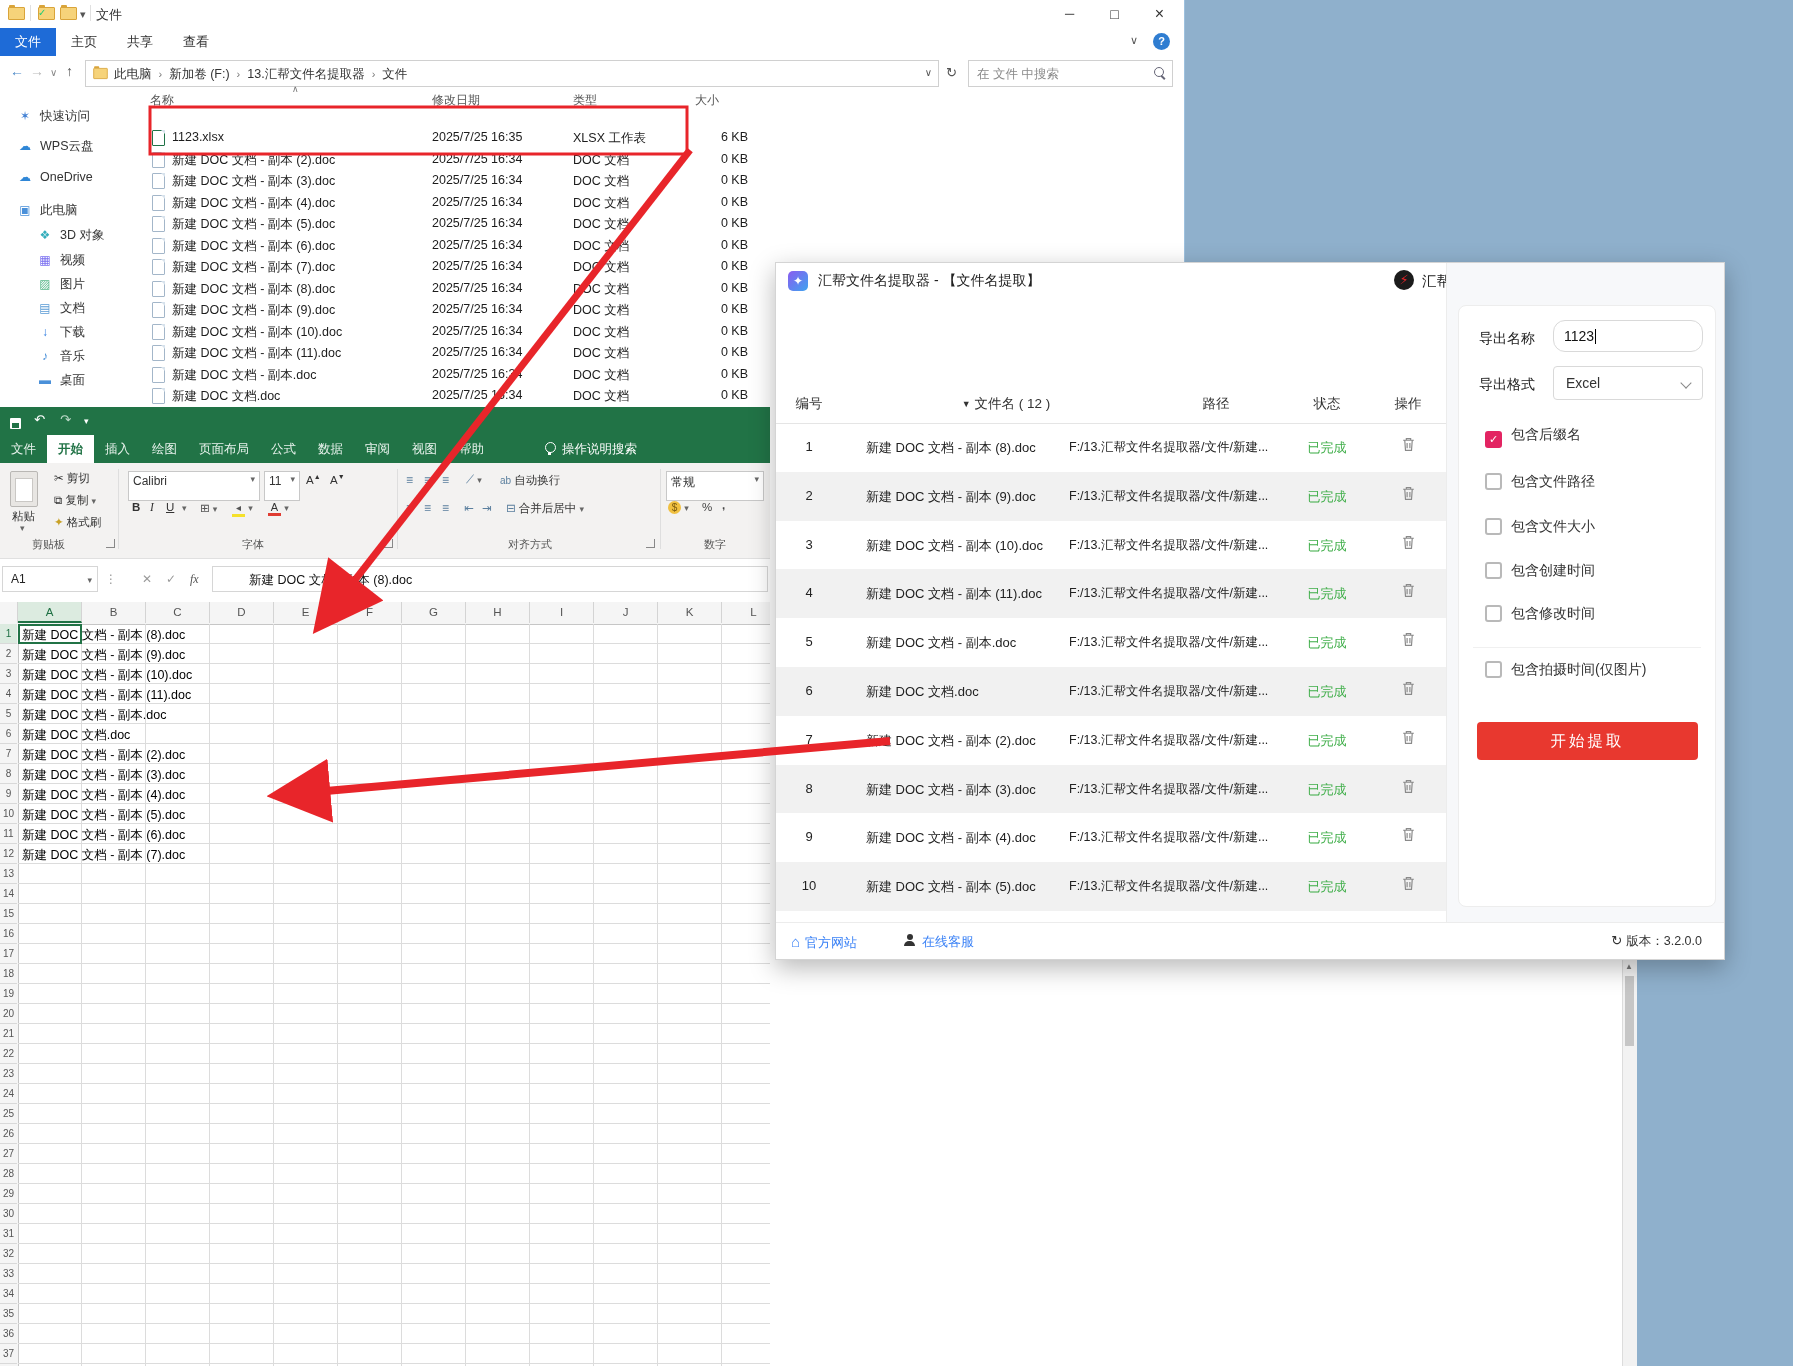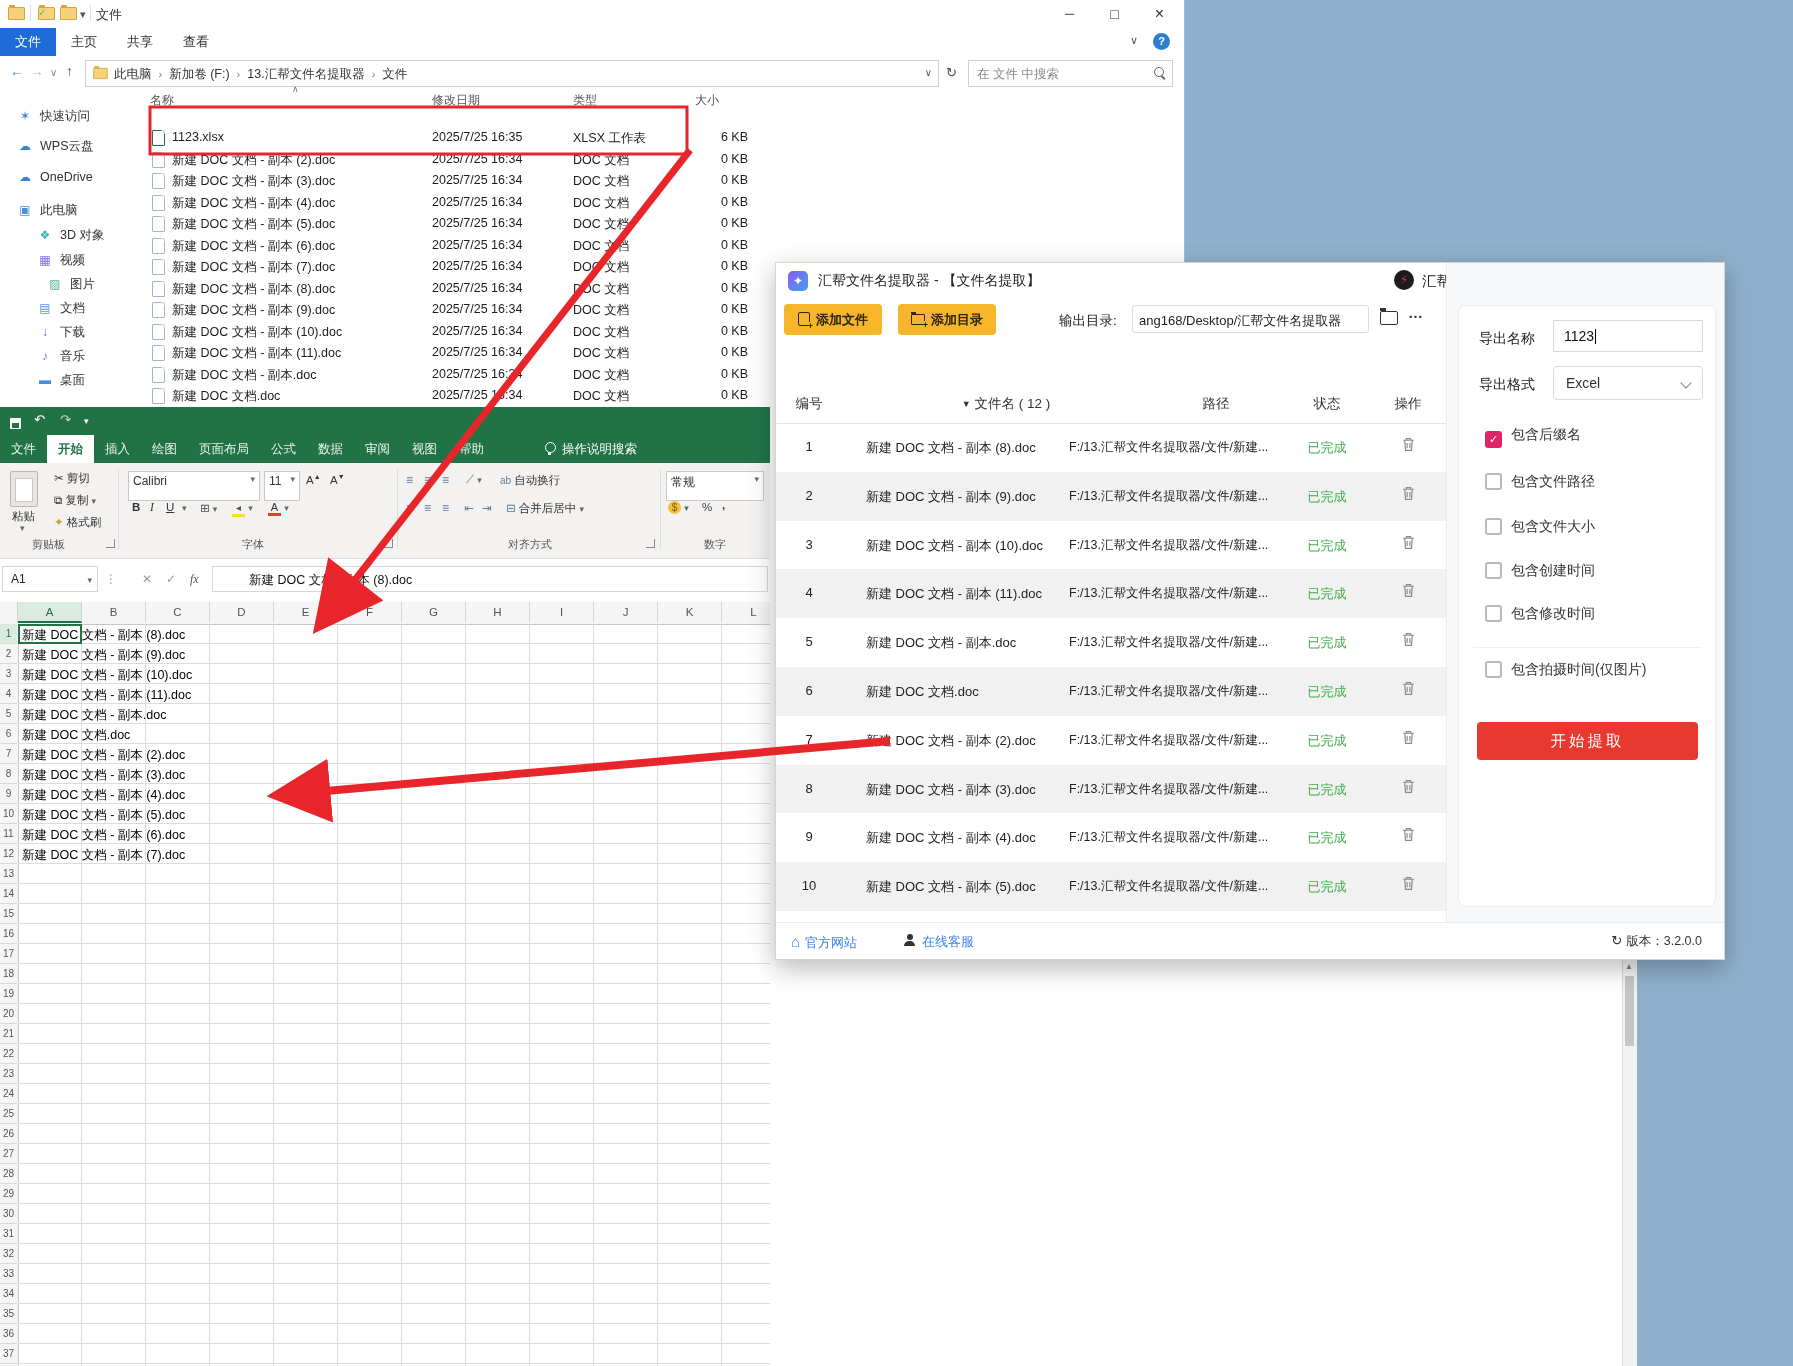--- a/index.html
+++ b/index.html
@@ -149,21 +149,21 @@
   .td{position:absolute;top:16px;font-size:13px;color:#222;white-space:nowrap;}
   .td-no{left:13px;width:40px;text-align:center;}
   .td-name{left:90px;width:200px;overflow:hidden;}
   .td-path{left:293px;width:212px;overflow:hidden;font-size:12.5px;}
   .td-status{left:521px;width:60px;text-align:center;color:#3fae49;}
   .td-trash{left:620px;width:24px;top:14px;text-align:center;}
   .app-vdiv{position:absolute;left:670px;top:0;bottom:36px;width:1px;background:#ececec;}
   .panel{position:absolute;left:671px;top:0;right:0;bottom:36px;background:#f7f8fa;}
   .card{position:absolute;left:11px;top:42px;width:256px;height:600px;background:#fff;border:1px solid #ededed;border-radius:8px;}
   .p-label{position:absolute;left:20px;font-size:14px;color:#222;}
-  .p-input{position:absolute;left:94px;top:14px;width:150px;height:32px;border:1px solid #d9d9d9;border-radius:0;
+  .p-input{position:absolute;left:94px;top:14px;width:150px;height:32px;border:1px solid #d9d9d9;border-radius:12px;
     font-size:14px;color:#111;padding:7px 2px 0 10px;box-sizing:border-box;}
   .caret-bar{display:inline-block;width:1px;height:15px;background:#000;vertical-align:-3px;margin-left:1px;}
   .p-select{position:absolute;left:94px;top:60px;width:150px;height:34px;border:1px solid #d9d9d9;border-radius:4px;
     font-size:14px;color:#333;padding:8px 0 0 12px;box-sizing:border-box;}
   .chev{position:absolute;right:12px;top:12px;width:7px;height:7px;border-right:1.6px solid #888;border-bottom:1.6px solid #888;transform:rotate(45deg);}
   .opt{position:absolute;left:26px;height:20px;white-space:nowrap;}
   .cb{display:inline-block;width:17px;height:17px;border:2px solid #b9b9b9;border-radius:3px;box-sizing:border-box;vertical-align:-4px;margin-right:9px;background:#fff;}
   .cb.on{background:#e32462;border-color:#e32462;color:#fff;text-align:center;line-height:13px;font-size:11px;}
   .opt-lbl{font-size:14px;color:#333;}
   .opt-div{position:absolute;left:14px;right:14px;height:1px;background:#f0f0f0;}
@@ -319,21 +319,21 @@
           <span class="f-size">0 KB</span>
         </div>
       </div>
     <div id="exp-side">
         <div class="exp-side-item" style="left: 16px; top: 108px;"><span class="side-ico" style="color: rgb(63, 127, 212);">✶</span><span>快速访问</span></div>
         <div class="exp-side-item" style="left: 16px; top: 138px;"><span class="side-ico" style="color: rgb(47, 134, 214);">☁</span><span>WPS云盘</span></div>
         <div class="exp-side-item" style="left: 16px; top: 170px;"><span class="side-ico" style="color: rgb(47, 134, 214);">☁</span><span>OneDrive</span></div>
         <div class="exp-side-item" style="left: 16px; top: 202px;"><span class="side-ico" style="color: rgb(74, 144, 217);">▣</span><span>此电脑</span></div>
         <div class="exp-side-item" style="left: 36px; top: 227px;"><span class="side-ico" style="color: rgb(53, 174, 188);">❖</span><span>3D 对象</span></div>
         <div class="exp-side-item" style="left: 36px; top: 252px;"><span class="side-ico" style="color: rgb(122, 111, 240);">▦</span><span>视频</span></div>
-        <div class="exp-side-item" style="left: 46px; top: 276px;"><span class="side-ico" style="color: rgb(88, 183, 137);">▨</span><span>图片</span></div>
+        <div class="exp-side-item" style="left: 36px; top: 276px;"><span class="side-ico" style="color: rgb(88, 183, 137);">▨</span><span>图片</span></div>
         <div class="exp-side-item" style="left: 36px; top: 300px;"><span class="side-ico" style="color: rgb(90, 155, 213);">▤</span><span>文档</span></div>
         <div class="exp-side-item" style="left: 36px; top: 324px;"><span class="side-ico" style="color: rgb(47, 125, 225);">↓</span><span>下载</span></div>
         <div class="exp-side-item" style="left: 36px; top: 348px;"><span class="side-ico" style="color: rgb(74, 144, 217);">♪</span><span>音乐</span></div>
         <div class="exp-side-item" style="left: 36px; top: 372px;"><span class="side-ico" style="color: rgb(74, 144, 217);">▬</span><span>桌面</span></div>
       </div>
   </div>
 
   <div id="whitebase"></div>
 
   <div id="excel">
@@ -480,28 +480,20 @@
       <span class="app-ico">✦</span>
       <span class="app-title">汇帮文件名提取器 - 【文件名提取】</span>
       <span class="brand-logo">⚡</span>
       <span class="brand-name">汇帮科技</span>
       <span class="shield">♥</span>
       <span class="app-win" style="left:752px;font-size:15px">≡</span>
       <span class="app-win" style="left:798px">─</span>
       <span class="app-win" style="left:850px;font-size:15px">□</span>
       <span class="app-win" style="left:900px;font-size:17px">×</span>
     </div>
-    <div class="app-toolbar">
-      <div class="btn-yellow" style="left:8px"><span class="mini-doc"></span><span>添加文件</span></div>
-      <div class="btn-yellow" style="left:122px"><span class="mini-fold"></span><span>添加目录</span></div>
-      <span class="out-label">输出目录:</span>
-      <div class="out-input">ang168/Desktop/汇帮文件名提取器</div>
-      <span class="fold-out"></span>
-      <span class="dots-btn">…</span>
-    </div>
     <div class="app-thead">
       <span class="th" style="left:13px;width:40px">编号</span>
       <span class="th" style="left:160px;width:140px"><span class="sort-tri">▼</span><span>文件名 ( 12 )</span></span>
       <span class="th" style="left:380px;width:120px">路径</span>
       <span class="th" style="left:521px;width:60px">状态</span>
       <span class="th" style="left:602px;width:60px">操作</span>
     </div>
     <div id="app-rows">
         <div class="app-row" style="top: 160px;">
           <span class="td td-no">1</span>

